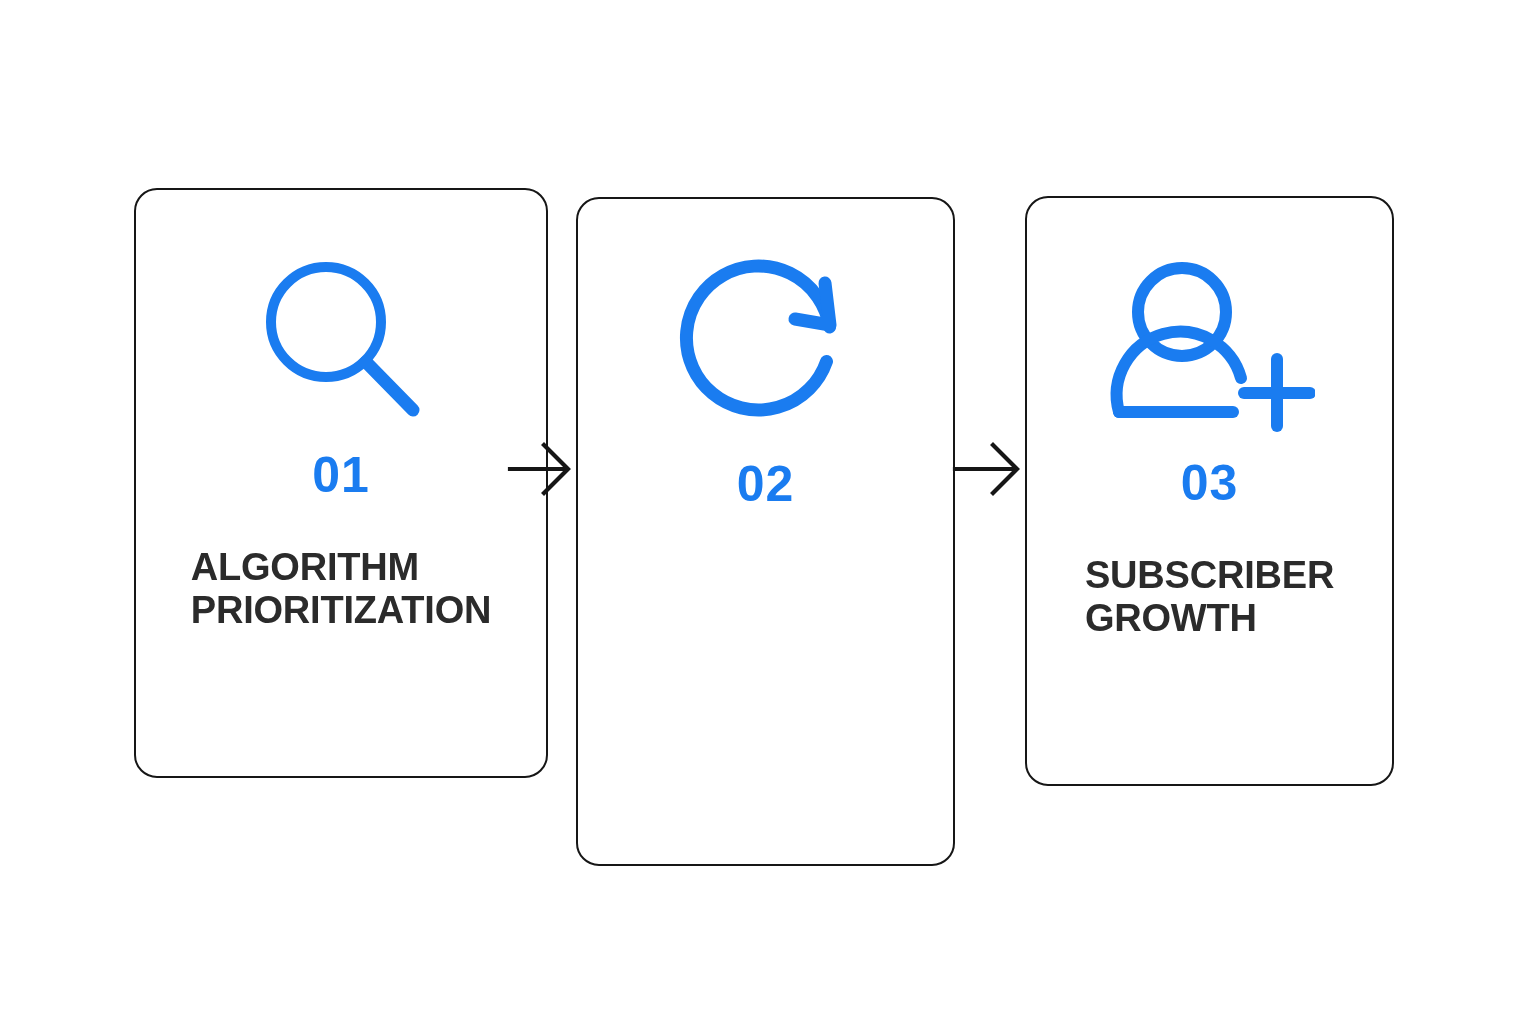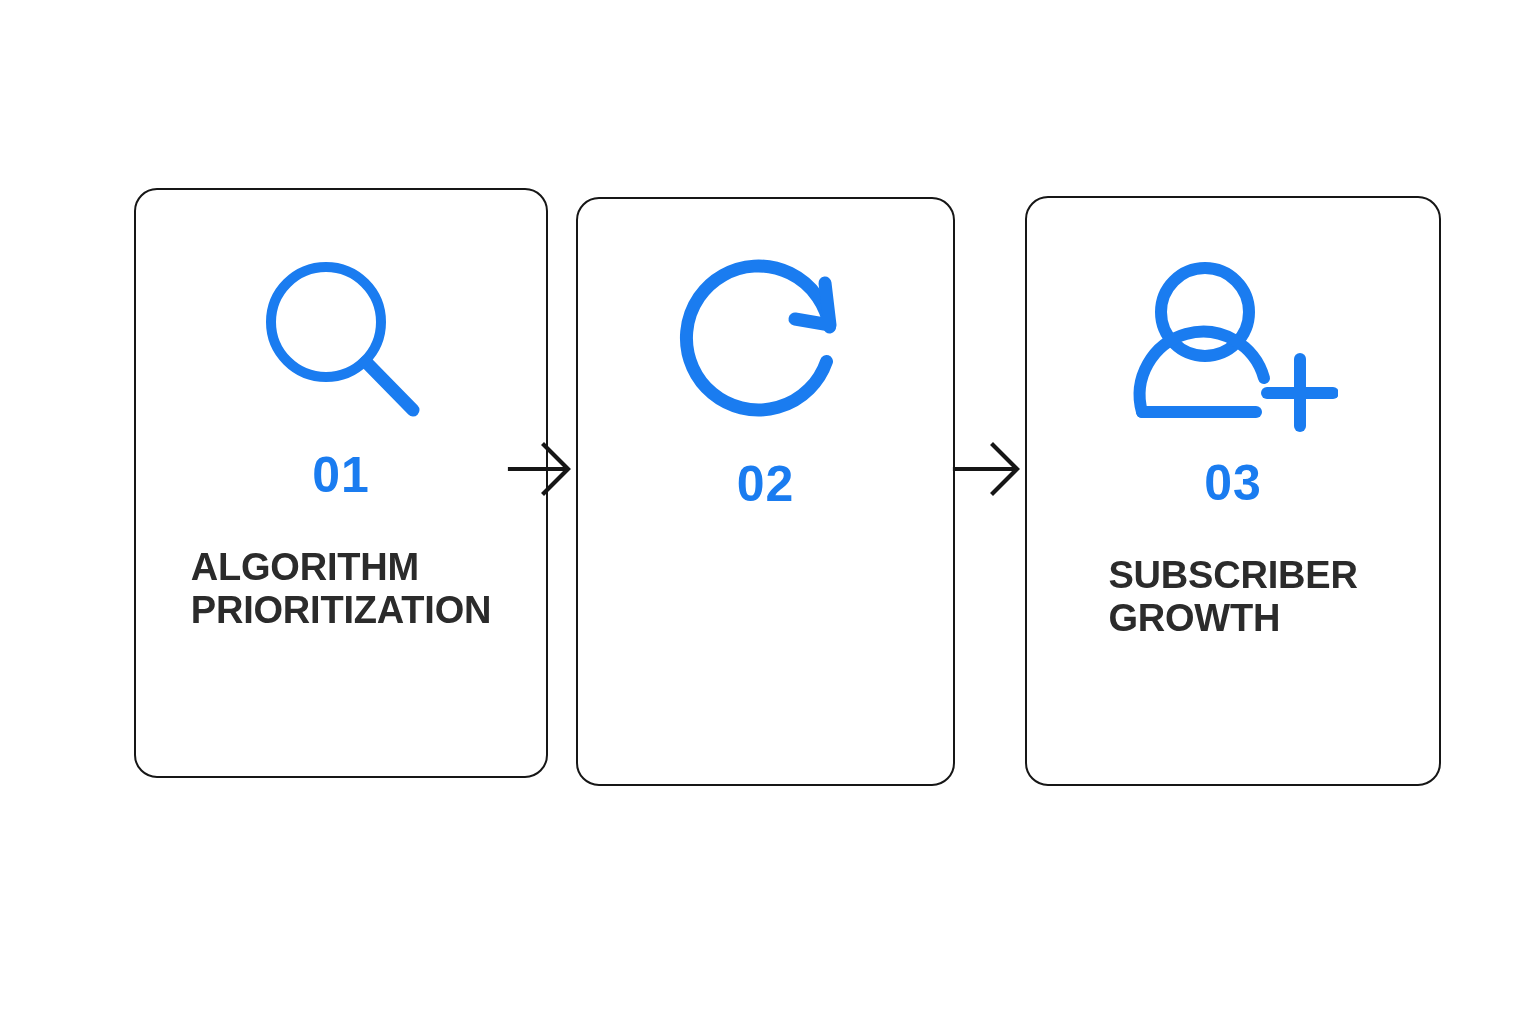--- a/index.html
+++ b/index.html
@@ -92,40 +92,40 @@
 PRIORITIZATION</div>
   </div>
 
   <svg class="arrow" style="left:508px; top:437px;" width="70" height="64" viewBox="0 0 70 64">
     <g fill="none" stroke="#161616" stroke-width="4.2" stroke-linecap="square" stroke-linejoin="miter">
       <line x1="2" y1="32" x2="58" y2="32"></line>
       <polyline points="36,8 60,32 36,56"></polyline>
     </g>
   </svg>
 
-  <div class="card" style="left:576px; top:197px; width:379px; height:589px;">
+  <div class="card" style="left:576px; top:197px; width:379px; height:669px;">
     <div class="card-icon">
       <svg width="190" height="190" viewBox="0 0 190 190" aria-hidden="true">
         <g fill="none" stroke="#1a7cf0" stroke-width="13" stroke-linecap="round">
           <path d="M 158.6 72.0 A 72 72 0 1 0 155.5 106.5"></path>
           <polyline points="124,64 159,70 154,28" stroke-linejoin="round"></polyline>
         </g>
       </svg>
     </div>
     <div class="card-number">02</div>
   </div>
 
   <svg class="arrow" style="left:953px; top:437px;" width="74" height="64" viewBox="0 0 74 64">
     <g fill="none" stroke="#161616" stroke-width="4.2" stroke-linecap="square" stroke-linejoin="miter">
       <line x1="2" y1="32" x2="62" y2="32"></line>
       <polyline points="40,8 64,32 40,56"></polyline>
     </g>
   </svg>
 
-  <div class="card" style="left:1025px; top:196px; width:416px; height:590px;">
+  <div class="card" style="left:1025px; top:196px; width:369px; height:590px;">
     <div class="card-icon">
       <svg width="210" height="190" viewBox="0 0 210 190" aria-hidden="true">
         <g fill="none" stroke="#1a7cf0" stroke-width="12" stroke-linecap="round" stroke-linejoin="round">
           <circle cx="77" cy="58" r="44"></circle>
           <path d="M 14 158 A 63 63 0 0 1 136 124"></path>
           <line x1="14" y1="158" x2="128" y2="158"></line>
           <line x1="172" y1="105" x2="172" y2="172"></line>
           <line x1="139" y1="139" x2="205" y2="139"></line>
         </g>
       </svg>

